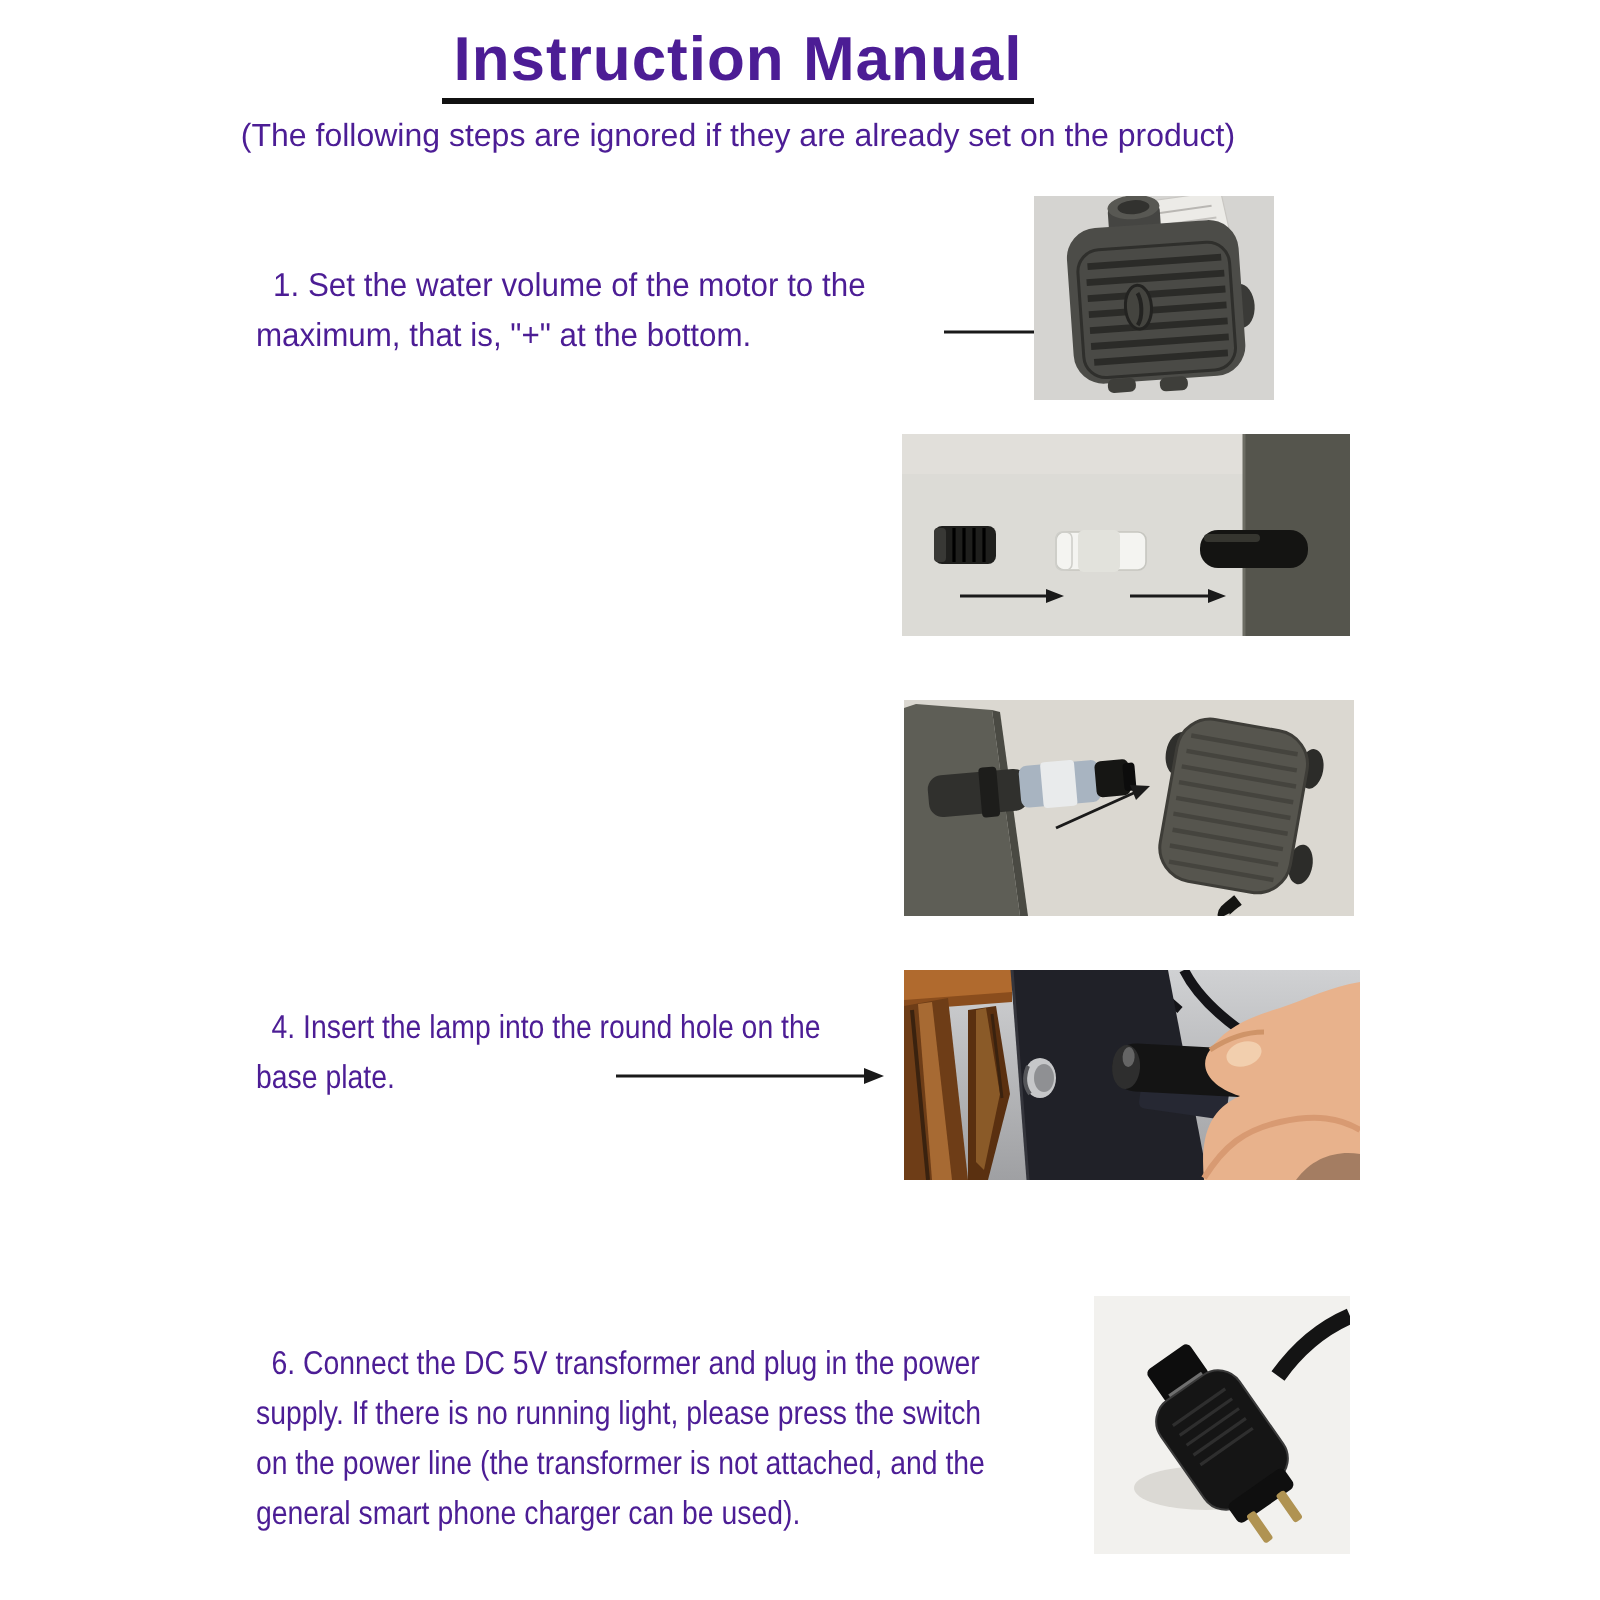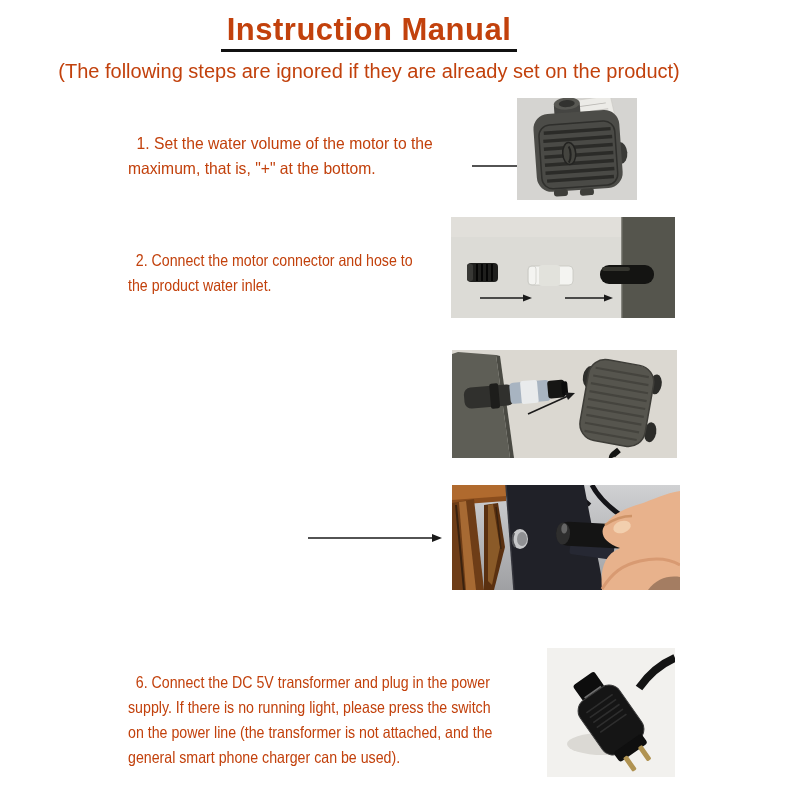--- a/index.html
+++ b/index.html
@@ -1,26 +1,26 @@
 <!DOCTYPE html>
 <html><head>
 <meta charset="utf-8">
 <style>
   html,body{margin:0;padding:0;background:#ffffff;}
   #page{
     position:relative;width:738px;height:800px;background:#ffffff;overflow:hidden;
-    font-family:"Liberation Sans","DejaVu Sans",sans-serif;color:#c2410c;
+    font-family:"Liberation Sans","DejaVu Sans",sans-serif;color:#4c1d95;
   }
   
   .header{position:absolute;top:12px;left:0;width:100%;text-align:center;}
   .title{
     display:inline-block;font-size:31px;font-weight:bold;letter-spacing:0.5px;
     border-bottom:3px solid #111;padding:0 6px 1px 6px;margin:0;
   }
-  .subtitle{position:absolute;top:60px;left:0;width:100%;text-align:center;font-size:20px;}
+  .subtitle{position:absolute;top:60px;left:0;width:100%;text-align:center;font-size:16px;}
   
   .step{position:absolute;left:128px;}
   .step .line{white-space:nowrap;font-size:16.5px;line-height:25px;transform-origin:0 50%;}
   .step.cond .line{transform:scaleX(0.86);}
   .step.semi .line{transform:scaleX(0.95);}
   .step .line.first{padding-left:9px;}
   #step1{top:113px;margin-top:18px;}
   #step2{top:248px;}
   #step3{top:385px;}
   #step4{top:502px;}
@@ -45,26 +45,26 @@
   <div class="header">
     <h1 class="title">Instruction Manual</h1>
   </div>
   <div class="subtitle">(The following steps are ignored if they are already set on the product)</div>
 
   <div id="step1" class="step semi">
     <div class="line first">1. Set the water volume of the motor to the</div>
     <div class="line">maximum, that is, "+" at the bottom.</div>
   </div>
 
-  <div id="step2" class="step cond">
-    <div class="line first">2. Connect the motor connector and hose to</div>
-    <div class="line">the product water inlet.</div>
-  </div>
-
-
+
+
+  <div id="step4" class="step cond">
+    <div class="line first">4. Insert the lamp into the round hole on the</div>
+    <div class="line">base plate.</div>
+  </div>
 
 
   <div id="step6" class="step cond">
     <div class="line first">6. Connect the DC 5V transformer and plug in the power</div>
     <div class="line">supply. If there is no running light, please press the switch</div>
     <div class="line">on the power line (the transformer is not attached, and the</div>
     <div class="line">general smart phone charger can be used).</div>
   </div>
 
   <div id="arrow1" class="arrow">

